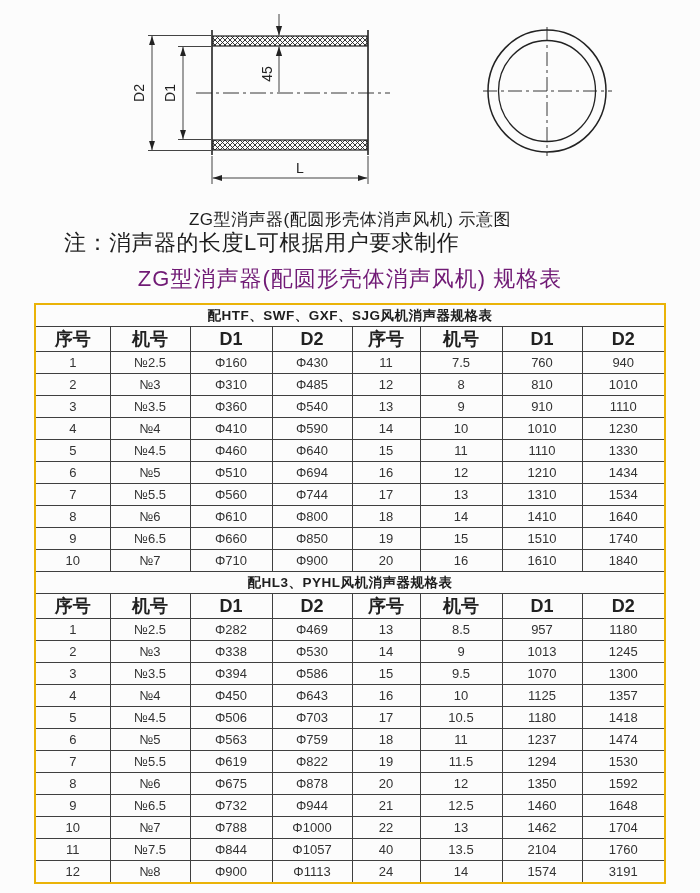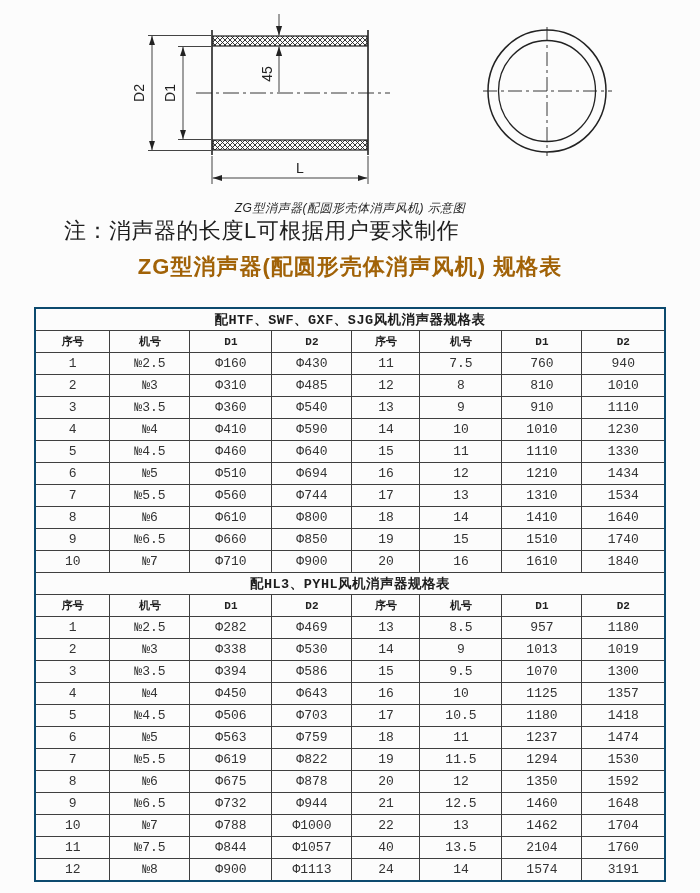--- a/index.html
+++ b/index.html
@@ -1,33 +1,33 @@
 <!DOCTYPE html>
 <html><head>
 <meta charset="utf-8">
 <style>
   html,body{margin:0;padding:0;background:#e9e9e9;}
   .page{
     width:700px;height:893px;background:#fcfcfc;overflow:hidden;
     font-family:"Liberation Sans","DejaVu Sans",sans-serif;color:#2a2a2a;position:relative;
   }
   .drawing{display:block;}
-  .caption{text-align:center;font-size:12px;line-height:20px;margin-top:6px;color:#1e1e1e;letter-spacing:0.5px;font-style:italic;}
+  .caption{text-align:center;font-size:17px;line-height:20px;margin-top:18px;color:#1e1e1e;letter-spacing:0.5px;}
   .note{font-size:22px;line-height:21px;margin:2px 0 0 64px;color:#1e1e1e;letter-spacing:0.5px;}
-  .title{text-align:center;font-size:22px;font-weight:700;margin:11px 0 25px 0;color:#a16207;letter-spacing:1px;}
+  .title{text-align:center;font-size:22px;font-weight:400;margin:11px 0 9px 0;color:#701a75;letter-spacing:1px;}
   table.spec{
     width:630px;margin:0 auto;border-collapse:collapse;table-layout:fixed;
-    border:2px solid #0c4a6e;background:#fcfcfc;font-family:Liberation Mono, monospace;
+    border:2px solid #eab308;background:#fcfcfc;
   }
   table.spec td{
     border:1px solid #3f3f3f;text-align:center;vertical-align:middle;
     height:21px;font-size:13px;color:#333;padding:0;overflow:hidden;white-space:nowrap;
   }
   table.spec td.section-header{font-weight:700;font-size:13.5px;color:#1d1d1d;letter-spacing:0.5px;}
-  table.spec td.col-header{font-weight:700;font-size:11px;color:#222;}
+  table.spec td.col-header{font-weight:700;font-size:18px;color:#222;}
 </style>
 </head>
 <body>
 
 <div class="page">
 
   <svg class="drawing" width="700" height="192" viewBox="0 0 700 192">
     <defs>
       <pattern id="mesh" width="5" height="5" patternUnits="userSpaceOnUse">
         <path d="M0,0L5,5M5,0L0,5" stroke="#222" stroke-width="0.9" fill="none"></path>
@@ -236,21 +236,21 @@
           <td>1180</td>
         </tr>
         <tr>
           <td>2</td>
           <td>№3</td>
           <td>Φ338</td>
           <td>Φ530</td>
           <td>14</td>
           <td>9</td>
           <td>1013</td>
-          <td>1019</td>
+          <td>1245</td>
         </tr>
         <tr>
           <td>3</td>
           <td>№3.5</td>
           <td>Φ394</td>
           <td>Φ586</td>
           <td>15</td>
           <td>9.5</td>
           <td>1070</td>
           <td>1300</td>

